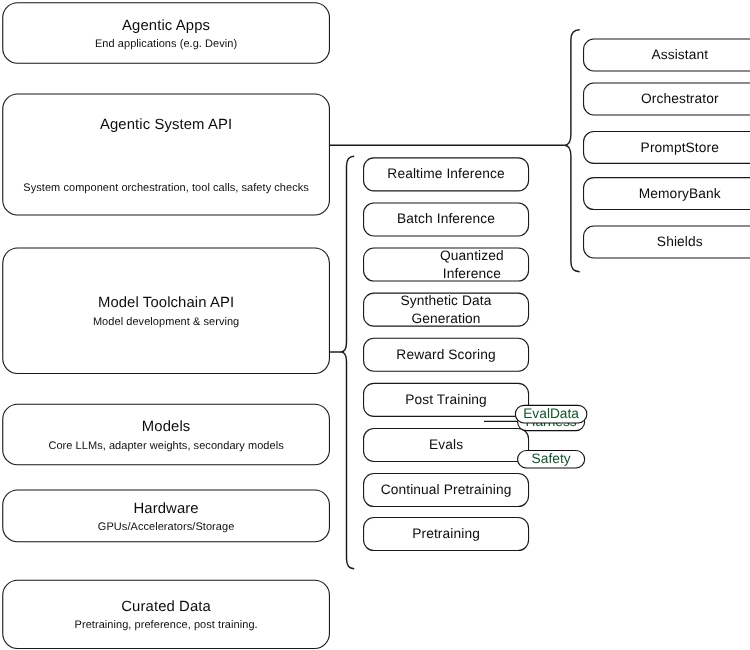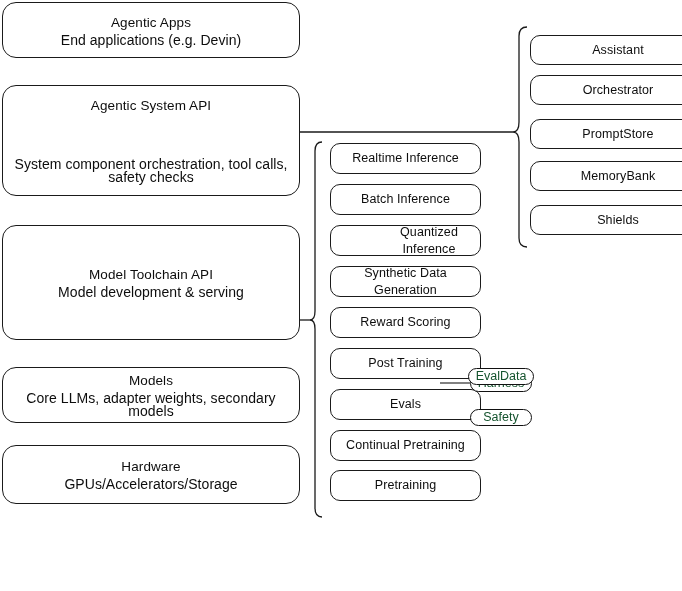--- a/index.html
+++ b/index.html
@@ -33,21 +33,21 @@
     justify-content: center;
     text-align: center;
   }
   .box .title {
     font-size: 13.5px;
     line-height: 17px;
     color: #0d0d0d;
     letter-spacing: 0.1px;
   }
   .box .subtitle {
-    font-size: 14px;
+    font-size: 10px;
     line-height: 13px;
     color: #0d0d0d;
     margin-top: 3px;
     letter-spacing: 0.05px;
   }
   
   .layer-box {
     left: 2px;
     width: 298px;
     border-radius: 14px;
@@ -130,25 +130,29 @@
   <div class="box layer-box" style="top:225px; height:115px;">
     <div class="title">Model Toolchain API</div>
     <div class="subtitle">Model development &amp; serving</div>
   </div>
 
   <div class="box layer-box" style="top:367px; height:56px;">
     <div class="title">Models</div>
     <div class="subtitle">Core LLMs, adapter weights, secondary models</div>
   </div>
 
-  <div class="box layer-box" style="top:445px; height:59px;">
+  <div class="box layer-box" style="top:445px; height:48px;">
     <div class="title">Hardware</div>
     <div class="subtitle">GPUs/Accelerators/Storage</div>
   </div>
 
+  <div class="box layer-box" style="top:527px; height:63px;">
+    <div class="title">Curated Data</div>
+    <div class="subtitle">Pretraining, preference, post training.</div>
+  </div>
 
   <div class="box cap-box" style="top:143px;">
     <div class="title">Realtime Inference</div>
   </div>
   <div class="box cap-box" style="top:184px;">
     <div class="title">Batch Inference</div>
   </div>
   <div class="box cap-box" style="top:225px;padding-left:47px;">
     <div class="title">Quantized Inference</div>
   </div>

